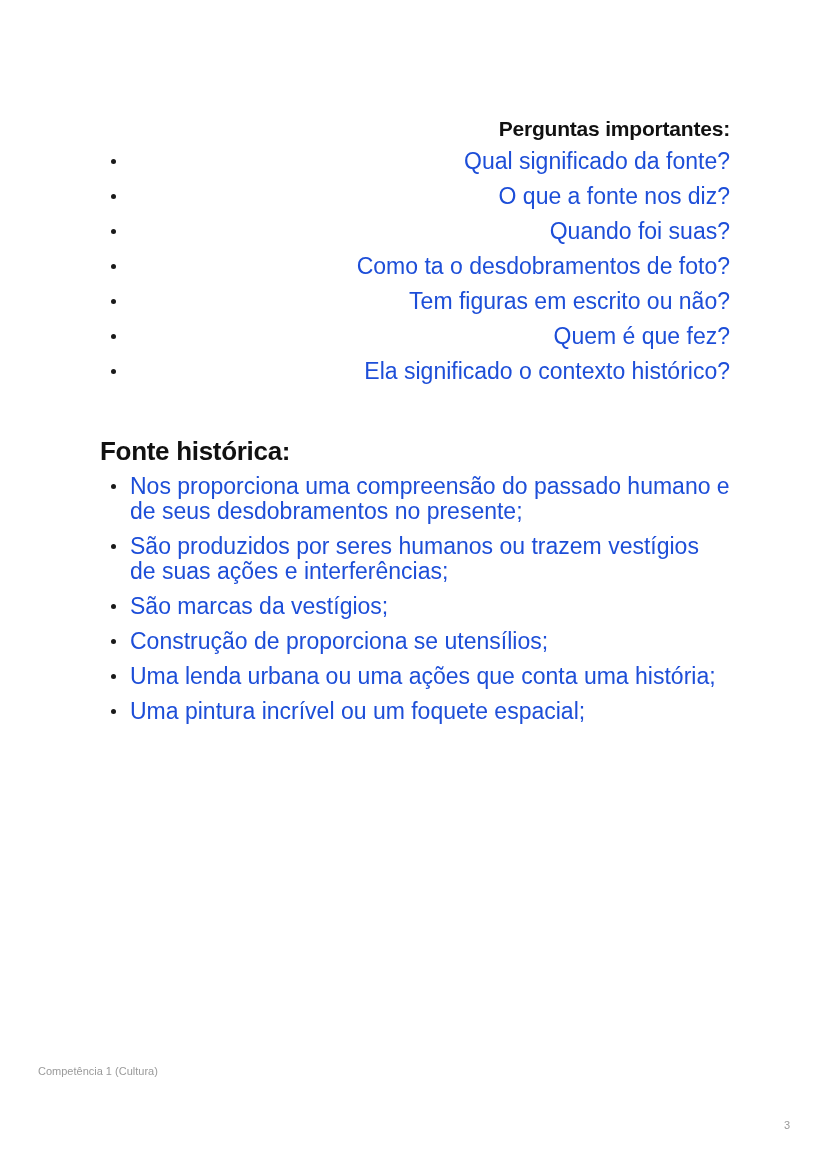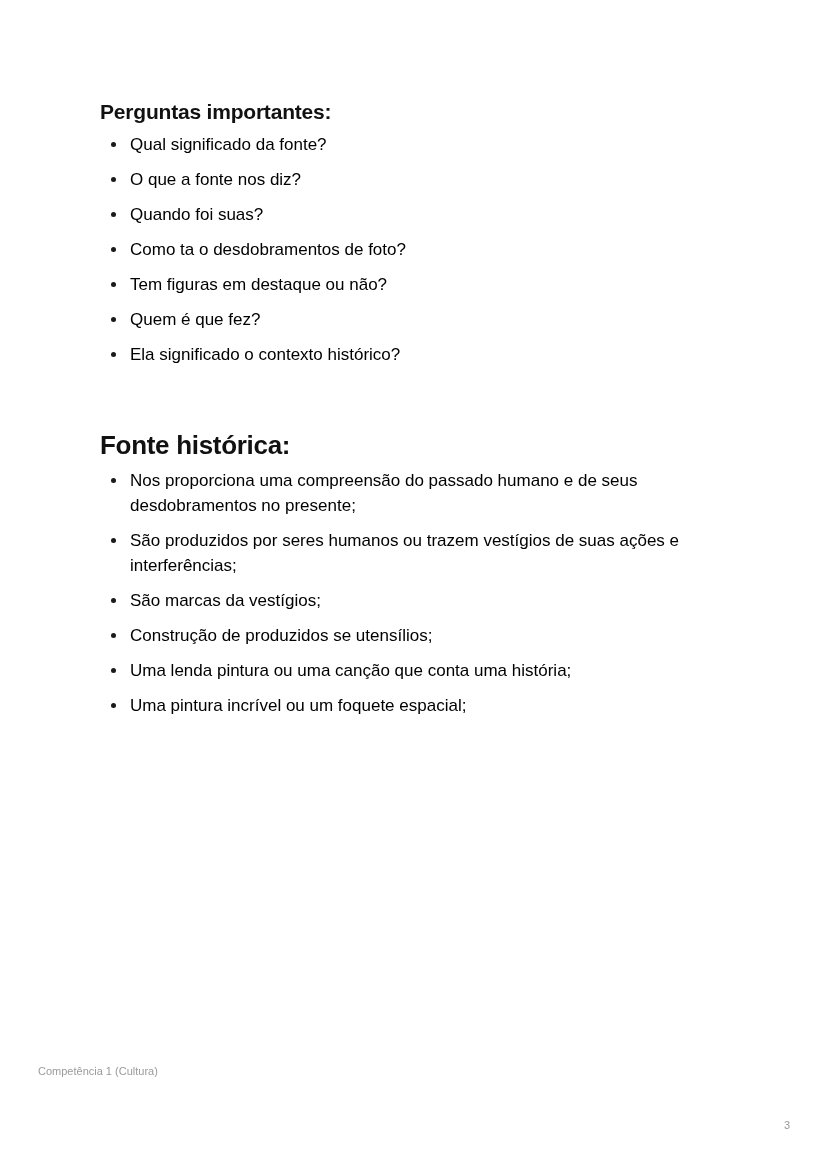--- a/index.html
+++ b/index.html
@@ -19,50 +19,50 @@
       position: absolute;
       left: 0; top: 0;
       width: 828px;
       height: 1171px;
     }
     .section {
       position: absolute;
       left: 100px;
       width: 630px;
     }
-    .section-1 { top: 98px; }
+    .section-1 { top: 115px; text-align: right; }
     .section-2 { top: 428px; }
     h2.h-small {
       margin: 0 0 6px 0;
       font-size: 21px;
       font-weight: bold;
       letter-spacing: -0.2px;
       color: #111;
       line-height: 28px;
     }
     h1.h-large {
-      margin: 0 0 6px 0;
+      margin: 6px 0 6px 0;
       font-size: 26px;
       font-weight: bold;
       letter-spacing: -0.3px;
       color: #111;
       line-height: 34px;
     }
     ul.bullets {
       list-style: none;
       margin: 0;
       padding: 0;
     }
     ul.bullets li {
       position: relative;
       padding-left: 30px;
-      font-size: 17px;
+      font-size: 23px;
       line-height: 25px;
       margin-bottom: 10px;
-      color: #000000;
+      color: #1d4ed8;
     }
     ul.bullets li .dot {
       position: absolute;
       left: 11px;
       top: 10px;
       width: 5px;
       height: 5px;
       border-radius: 50%;
       background: #1a1a1a;
     }
@@ -86,34 +86,34 @@
 
 <div class="page">
 
   <section class="section section-1">
     <h2 class="h-small">Perguntas importantes:</h2>
     <ul class="bullets">
       <li><span class="dot"></span><span>Qual significado da fonte?</span></li>
       <li><span class="dot"></span><span>O que a fonte nos diz?</span></li>
       <li><span class="dot"></span><span>Quando foi suas?</span></li>
       <li><span class="dot"></span><span>Como ta o desdobramentos de foto?</span></li>
-      <li><span class="dot"></span><span>Tem figuras em destaque ou não?</span></li>
+      <li><span class="dot"></span><span>Tem figuras em escrito ou não?</span></li>
       <li><span class="dot"></span><span>Quem é que fez?</span></li>
       <li><span class="dot"></span><span>Ela significado o contexto histórico?</span></li>
     </ul>
   </section>
 
   <section class="section section-2">
     <h1 class="h-large">Fonte histórica:</h1>
     <ul class="bullets">
       <li><span class="dot"></span><span>Nos proporciona uma compreensão do passado humano e de seus desdobramentos no presente;</span></li>
       <li><span class="dot"></span><span>São produzidos por seres humanos ou trazem vestígios de suas ações e interferências;</span></li>
       <li><span class="dot"></span><span>São marcas da vestígios;</span></li>
-      <li><span class="dot"></span><span>Construção de produzidos se utensílios;</span></li>
-      <li><span class="dot"></span><span>Uma lenda pintura ou uma canção que conta uma história;</span></li>
+      <li><span class="dot"></span><span>Construção de proporciona se utensílios;</span></li>
+      <li><span class="dot"></span><span>Uma lenda urbana ou uma ações que conta uma história;</span></li>
       <li><span class="dot"></span><span>Uma pintura incrível ou um foquete espacial;</span></li>
     </ul>
   </section>
 
   <div class="footer-left">Competência 1 (Cultura)</div>
   <div class="footer-right">3</div>
 
 </div>
 
 </body></html>

